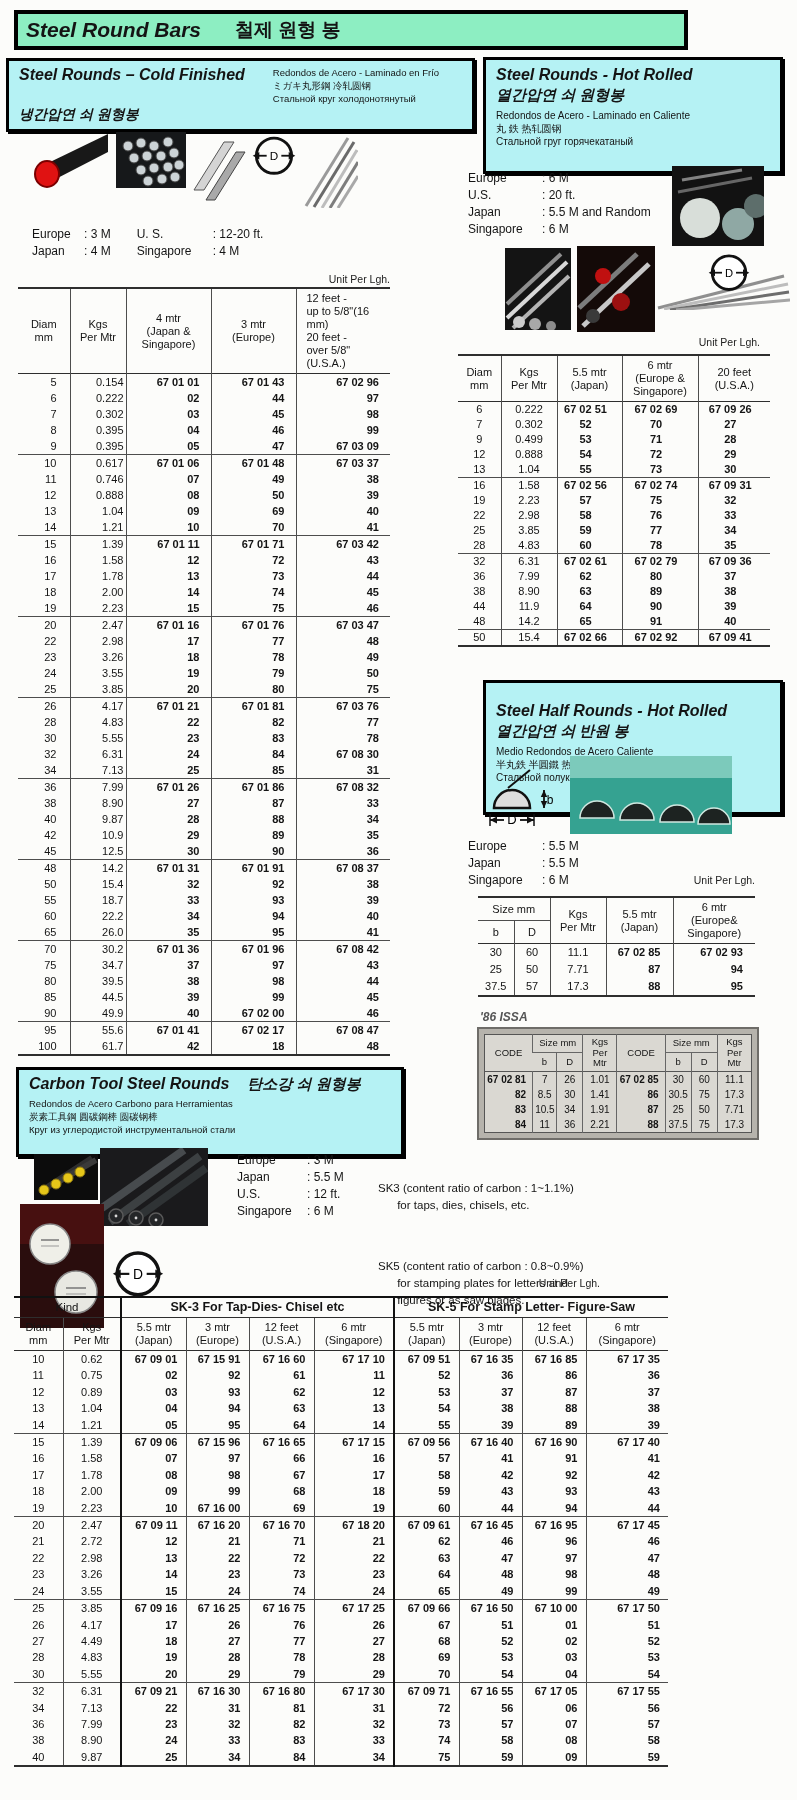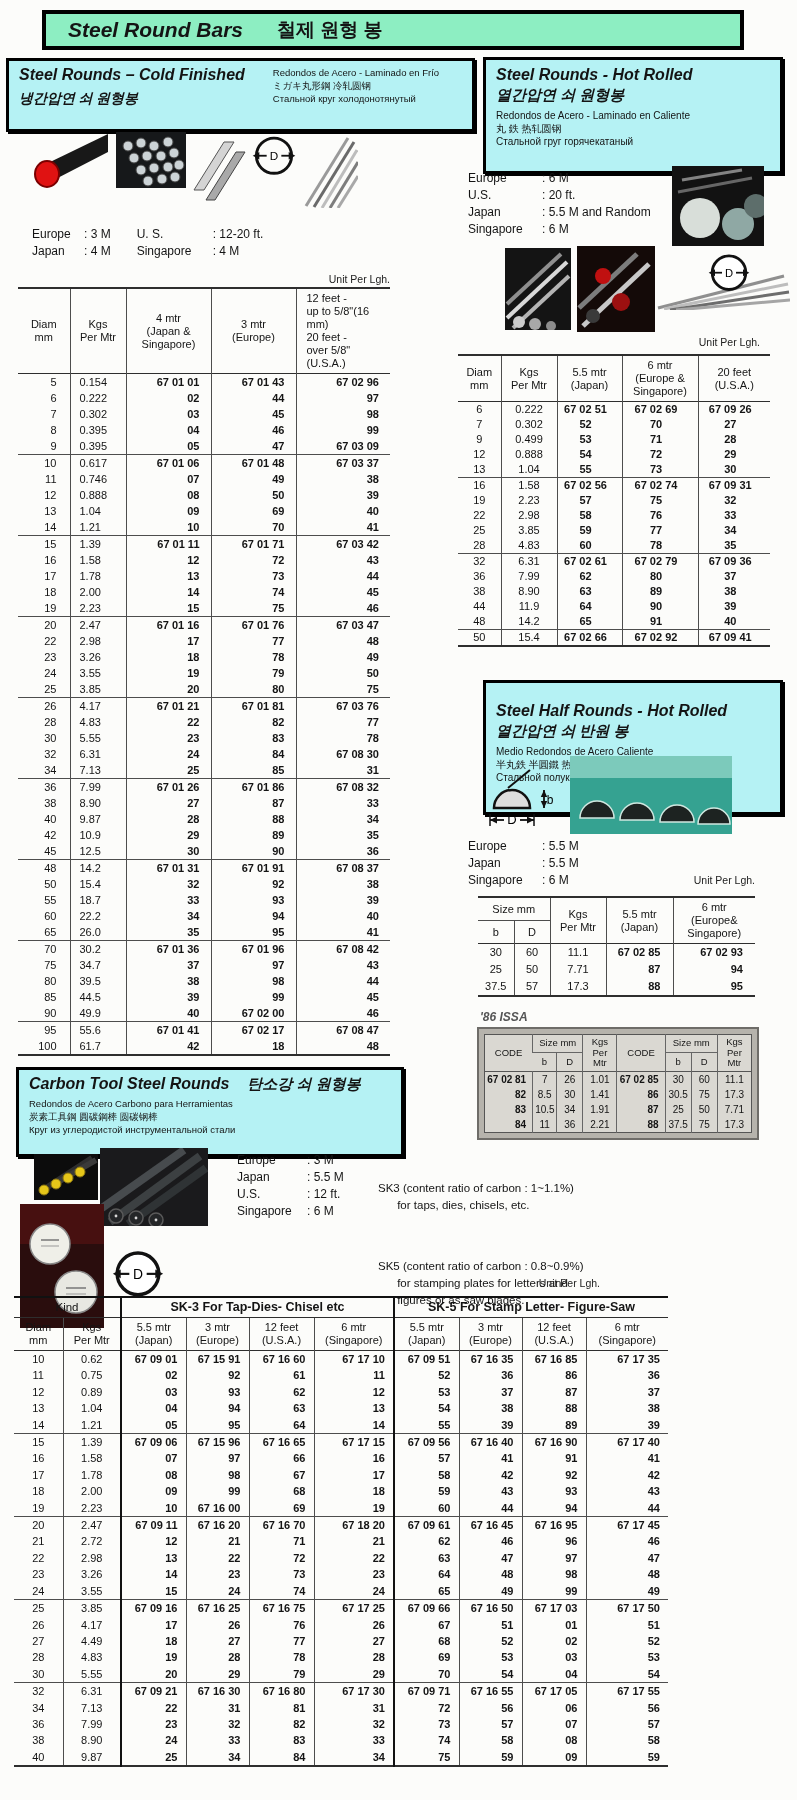--- a/index.html
+++ b/index.html
@@ -2,28 +2,28 @@
 <html style="--banner-green: #8deec2; --box-cyan: #b5f2f4; --photo-red: #e01212; --photo-yellow: #e6c619; --issa-grey: #b6b3ac;"><head>
 <meta charset="utf-8">
 <style>
   html,body{margin:0;padding:0;}
   body{width:797px;height:1800px;position:relative;background:#fcfcfa;
        font-family:"Liberation Sans", sans-serif;color:#141414;overflow:hidden;}
   .abs{position:absolute;}
 
   
   #banner{left:14px;top:10px;width:650px;height:32px;background:var(--banner-green,#8deec2);
-          border:4px solid #000;display:flex;align-items:center;gap:34px;padding:0 22px;margin-left:28px;}
+          border:4px solid #000;display:flex;align-items:center;gap:34px;padding:0 8px;}
   .banner-en{font-size:21px;font-weight:bold;font-style:italic;}
   .banner-ko{font-size:19px;font-weight:bold;}
 
   .secbox{background:var(--box-cyan,#b5f2f4);border:3px solid #000;box-shadow:2px 2px 0 #000;}
   #cold-box{left:6px;top:58px;width:443px;height:58px;display:flex;gap:28px;padding:5px 10px;}
   #cold-box .ttl{font-size:16px;font-weight:bold;font-style:italic;white-space:nowrap;}
-  #cold-box .ttl-ko{font-size:14px;font-weight:bold;font-style:italic;margin-top:6px;font-family:Liberation Serif, serif;}
+  #cold-box .ttl-ko{font-size:14px;font-weight:bold;font-style:italic;margin-top:22px;}
   .subs{font-size:9.5px;line-height:13px;}
   #hot-box{left:483px;top:57px;width:274px;height:99px;padding:6px 10px;}
   #hot-box .ttl{font-size:16px;font-weight:bold;font-style:italic;}
   #hot-box .ttl-ko{font-size:15px;font-weight:bold;font-style:italic;margin:2px 0 4px;}
   #half-box{left:483px;top:632px;width:274px;height:91px;padding:19px 10px;margin-top:48px;}
   #half-box .ttl{font-size:16px;font-weight:bold;font-style:italic;}
   #half-box .ttl-ko{font-size:15px;font-weight:bold;font-style:italic;margin:2px 0 4px;}
   #carbon-box{left:16px;top:1067px;width:362px;height:74px;padding:5px 10px;}
   #carbon-box .trow{display:flex;gap:18px;align-items:baseline;}
   #carbon-box .ttl{font-size:16px;font-weight:bold;font-style:italic;}
@@ -55,21 +55,21 @@
           font-size:11px;line-height:13px;padding:3px 1px;}
   .tbl td{font-size:11px;line-height:16px;padding:0 2px;white-space:nowrap;overflow:hidden;}
   .tbl thead{border-top:2.2px solid #2e2e2e;border-bottom:1.8px solid #2e2e2e;}
   .tbl{border-bottom:2.2px solid #2e2e2e;}
   .tbl tbody{border-top:1.6px solid #4d4d4d;}
   .tbl tbody:first-of-type{border-top:none;}
   .tbl th+th,.tbl td+td{border-left:1.3px solid #4d4d4d;}
 
   #left-table{left:18px;top:287px;}
   .tbl-cold td:nth-child(1){text-align:right;padding-right:13px;}
-  .tbl-cold td:nth-child(2){text-align:left;padding-left:9px;}
+  .tbl-cold td:nth-child(2){text-align:right;padding-left:9px;}
   .tbl-cold td:nth-child(n+3){font-weight:bold;text-align:right;padding-right:11px;}
   .tbl-cold th:nth-child(5){text-align:left;padding-left:10px;}
 
   #right-table{left:458px;top:354px;}
   .tbl-hot td{line-height:15px;}
   .tbl-hot td:nth-child(-n+2){text-align:center;}
   .tbl-hot td:nth-child(n+3){font-weight:bold;text-align:center;padding-right:10px;}
 
   #half-table{left:478px;top:896px;}
   .tbl-half td{line-height:17px;}
@@ -1260,21 +1260,21 @@
     <tbody>
       <tr>
         <td>25</td>
         <td>3.85</td>
         <td>67 09 16</td>
         <td>67 16 25</td>
         <td>67 16 75</td>
         <td>67 17 25</td>
         <td>67 09 66</td>
         <td>67 16 50</td>
-        <td>67 17 03</td>
+        <td>67 10 00</td>
         <td>67 17 50</td>
       </tr>
       <tr>
         <td>26</td>
         <td>4.17</td>
         <td>17</td>
         <td>26</td>
         <td>76</td>
         <td>26</td>
         <td>67</td>

